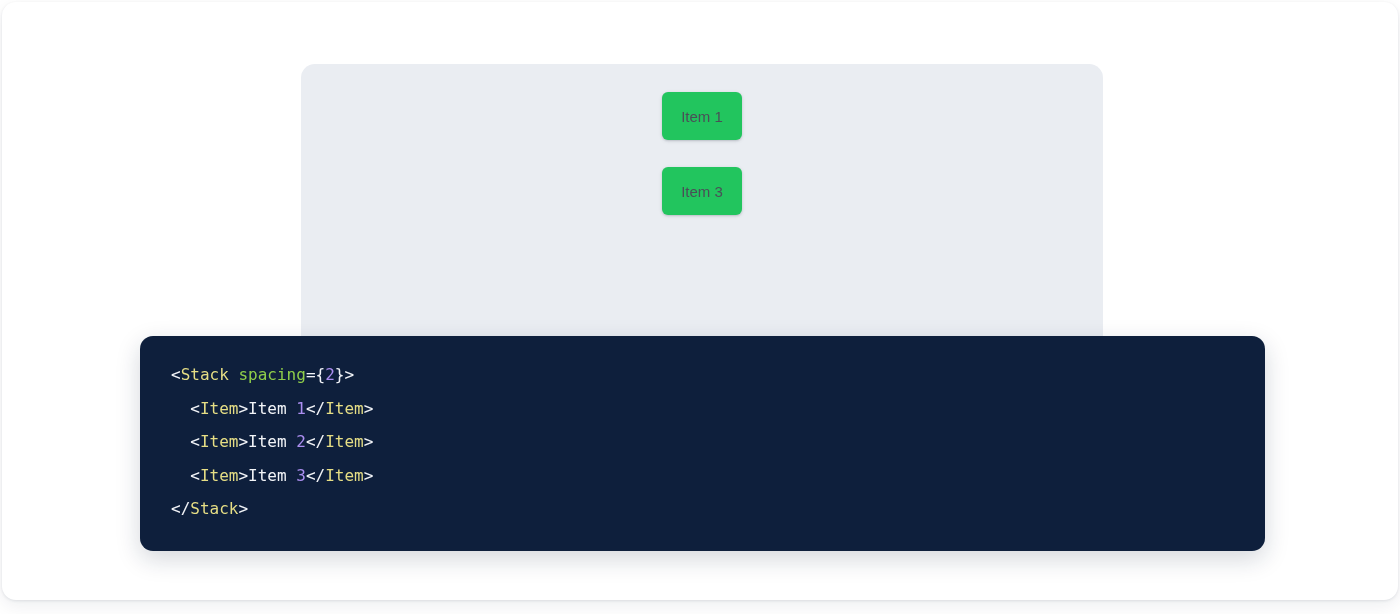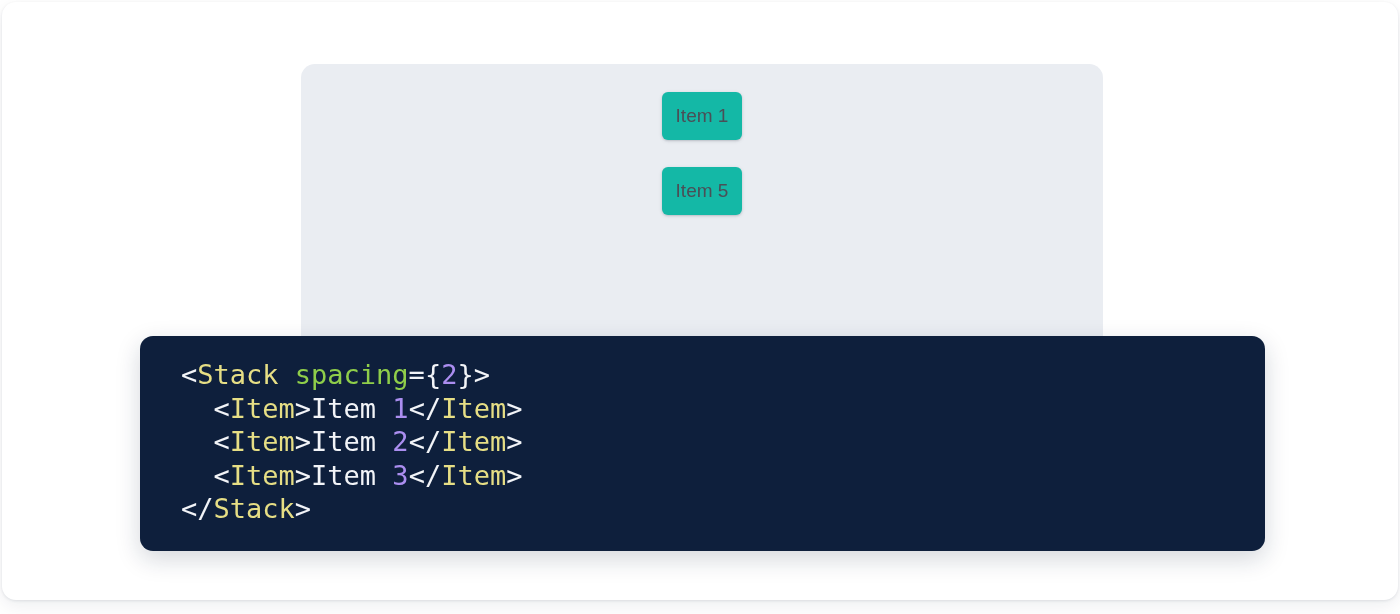--- a/index.html
+++ b/index.html
@@ -44,26 +44,26 @@
     display: flex;
     flex-direction: column;
     align-items: center;
     gap: 27px;
     padding-top: 28px;
   }
 
   .stack-item {
     width: 80px;
     height: 48px;
-    background: #14b8a6;
+    background: #22c55e;
     border-radius: 6px;
     display: flex;
     align-items: center;
     justify-content: center;
-    font-size: 19px;
+    font-size: 15px;
     color: #4a4f57;
     box-shadow: 0 1px 2px rgba(32,40,56,0.16),
                 0 1px 4px rgba(32,40,56,0.10);
     white-space: nowrap;
   }
 
   
   #code-block {
     position: absolute;
     left: 138px;
@@ -71,24 +71,24 @@
     width: 1125px;
     height: 215px;
     background: #0e1f3c;
     border-radius: 13px;
     box-shadow: 0 8px 24px rgba(15,31,61,0.18);
     overflow: hidden;
   }
 
   #code-content {
     position: absolute;
-    left: 41px;
+    left: 31px;
     top: 22px;
     font-family: "DejaVu Sans Mono", "Liberation Mono", monospace;
-    font-size: 27px;
+    font-size: 16px;
     line-height: 33.6px;
     white-space: pre;
     color: #f2f4f8;
     letter-spacing: 0px;
   }
 
   .code-line { display: block; }
 
   .tok-punct  { color: #f2f4f8; }
   .tok-tag    { color: #e6de85; }
@@ -100,21 +100,21 @@
 <body>
 
 <div id="frame">
 
   <div id="preview-panel">
     <div id="stack">
         <div class="stack-item">
           <span>Item 1</span>
         </div>
         <div class="stack-item">
-          <span>Item 5</span>
+          <span>Item 3</span>
         </div>
       </div>
   </div>
 
   <div id="code-block">
     <div id="code-content"><span class="code-line"><span class="tok-punct">&lt;</span><span class="tok-tag">Stack</span><span class="tok-punct"> </span><span class="tok-attr">spacing</span><span class="tok-punct">=</span><span class="tok-punct">{</span><span class="tok-num">2</span><span class="tok-punct">}</span><span class="tok-punct">&gt;</span></span><span class="code-line"><span class="tok-punct">  </span><span class="tok-punct">&lt;</span><span class="tok-tag">Item</span><span class="tok-punct">&gt;</span><span class="tok-text">Item </span><span class="tok-num">1</span><span class="tok-punct">&lt;/</span><span class="tok-tag">Item</span><span class="tok-punct">&gt;</span></span><span class="code-line"><span class="tok-punct">  </span><span class="tok-punct">&lt;</span><span class="tok-tag">Item</span><span class="tok-punct">&gt;</span><span class="tok-text">Item </span><span class="tok-num">2</span><span class="tok-punct">&lt;/</span><span class="tok-tag">Item</span><span class="tok-punct">&gt;</span></span><span class="code-line"><span class="tok-punct">  </span><span class="tok-punct">&lt;</span><span class="tok-tag">Item</span><span class="tok-punct">&gt;</span><span class="tok-text">Item </span><span class="tok-num">3</span><span class="tok-punct">&lt;/</span><span class="tok-tag">Item</span><span class="tok-punct">&gt;</span></span><span class="code-line"><span class="tok-punct">&lt;/</span><span class="tok-tag">Stack</span><span class="tok-punct">&gt;</span></span></div>
   </div>
 
 </div>
 

